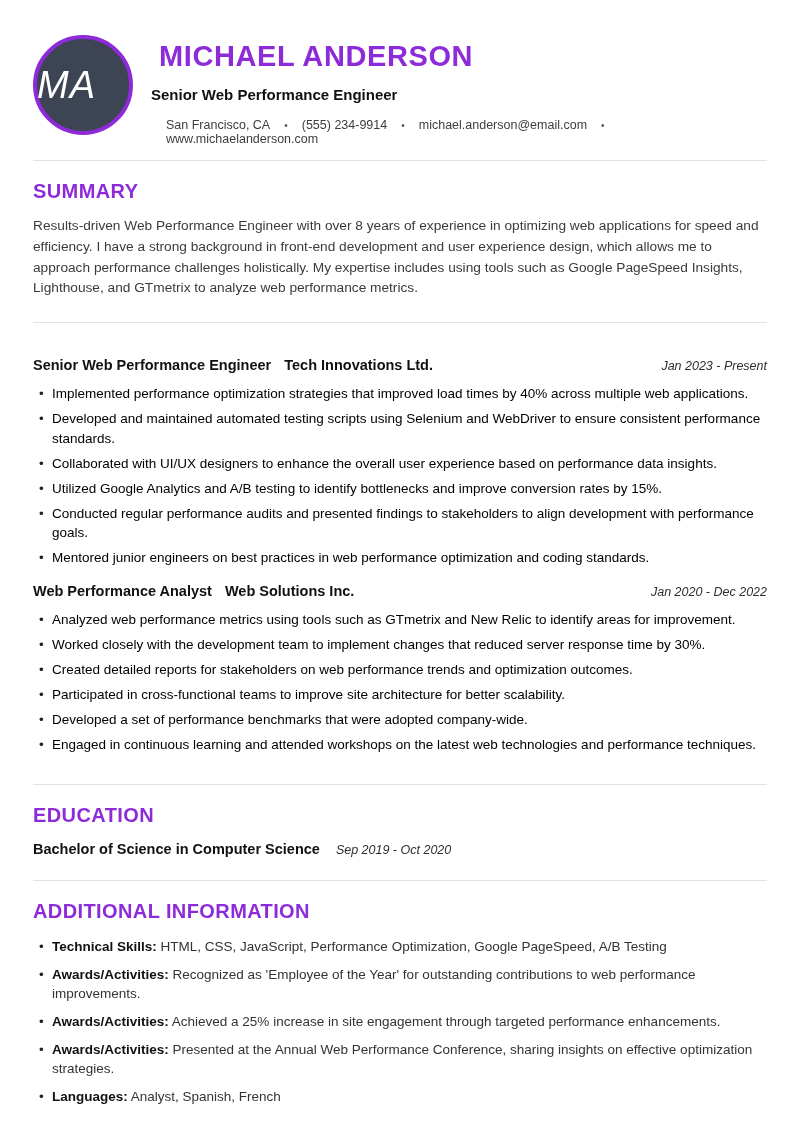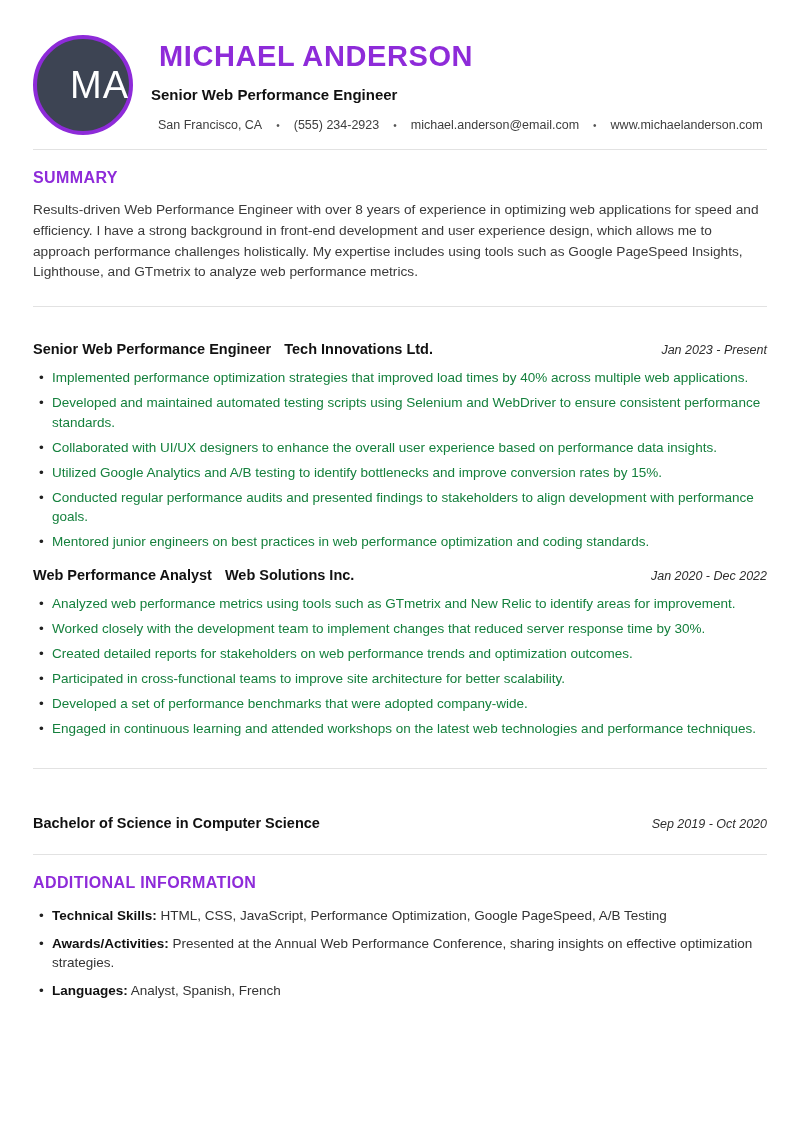--- a/index.html
+++ b/index.html
@@ -17,56 +17,57 @@
     background: #ffffff;
     padding: 35px 33px 50px;
   }
 
   
   .header { display: flex; align-items: flex-start; gap: 18px; padding-bottom: 14px; }
   .avatar {
     width: 100px; height: 100px; border-radius: 50%;
     background: var(--avatar_bg, #3d4453);
     border: 4px solid var(--accent, #8e2bd9);
-    display: flex; align-items: center; justify-content: flex-end;
+    display: flex; align-items: center; justify-content: flex-start;
     flex-shrink: 0;
+    font-style: italic;
   }
   .avatar-initials { color: #ffffff; font-size: 38px; font-weight: 400; letter-spacing: 1px; }
   .header-text { padding-top: 5px; min-width: 0; }
   .name {
     color: var(--accent, #8e2bd9);
     font-size: 29px; font-weight: 800; letter-spacing: 0.6px;
     margin-bottom: 13px; white-space: nowrap; margin-left: 8px;
   }
   .candidate-title { font-size: 15px; font-weight: 600; color: #111111; margin-bottom: 15px; }
-  .contact-row { display: flex; align-items: center; flex-wrap: wrap; font-size: 12.5px; color: #3d3d3d; margin-left: 7px; }
+  .contact-row { display: flex; align-items: center; flex-wrap: wrap; font-size: 12.5px; color: #3d3d3d; margin-left: 15px; }
   .contact-sep { margin: 0 14px; font-size: 10px; color: #555555; }
 
   
   .divider { border: none; border-top: 1px solid #e2e2e2; height: 0; }
   .section { padding: 19px 0 23px; }
   .section-heading {
     color: var(--accent, #8e2bd9);
-    font-size: 16px; font-weight: 700; letter-spacing: 0.4px;
+    font-size: 20px; font-weight: 700; letter-spacing: 0.4px;
     margin-bottom: 13px;
   }
   .summary-text { font-size: 13.7px; line-height: 1.52; color: #3a3a3a; }
 
   
   .job-header { display: flex; justify-content: space-between; align-items: baseline; margin: 15px 0 11px; }
   .job-titles { display: flex; gap: 13px; align-items: baseline; flex-wrap: wrap; }
   .job-title-text, .job-company { font-size: 14.5px; font-weight: 700; color: #111111; }
   .job-dates { font-size: 12.5px; font-style: italic; color: #2e2e2e; white-space: nowrap; margin-left: 16px; }
 
   ul.bullets { list-style: none; padding-left: 19px; }
-  ul.bullets li { position: relative; font-size: 13.5px; line-height: 1.42; margin-bottom: 6px; color: #15803d; }
+  ul.bullets li { position: relative; font-size: 13.5px; line-height: 1.42; margin-bottom: 6px; color: #000000; }
   ul.bullets li::before { content: "\2022"; position: absolute; left: -13px; color: #222222; }
 
   
-  .edu-row { display: flex; justify-content: space-between; align-items: baseline; margin-top: 27px; }
+  .edu-row { display: flex; align-items: baseline; margin-top: 14px; }
   .edu-degree { font-size: 14.5px; font-weight: 700; color: #111111; }
   .edu-dates { font-size: 12.5px; font-style: italic; color: #2e2e2e; white-space: nowrap; margin-left: 16px; }
 
   
   ul.info-list { list-style: none; padding-left: 19px; margin-top: 14px; }
   ul.info-list li { position: relative; font-size: 13.5px; line-height: 1.42; margin-bottom: 9px; color: #333333; }
   ul.info-list li::before { content: "\2022"; position: absolute; left: -13px; color: #222222; }
   .info-label { font-weight: 700; color: #111111; }
 </style>
 </head>
@@ -77,21 +78,21 @@
   <header class="header">
     <div class="avatar">
       <span class="avatar-initials">MA</span>
     </div>
     <div class="header-text">
       <h1 class="name">MICHAEL ANDERSON</h1>
       <div class="candidate-title">Senior Web Performance Engineer</div>
       <div class="contact-row">
         <span>San Francisco, CA</span>
         <span class="contact-sep">•</span>
-        <span>(555) 234-2923</span>
+        <span>(555) 234-9914</span>
         <span class="contact-sep">•</span>
         <span>michael.anderson@email.com</span>
         <span class="contact-sep">•</span>
         <span>www.michaelanderson.com</span>
       </div>
     </div>
   </header>
 
   <hr class="divider">
 
@@ -137,37 +138,46 @@
         <li>Participated in cross-functional teams to improve site architecture for better scalability.</li>
         <li>Developed a set of performance benchmarks that were adopted company-wide.</li>
         <li>Engaged in continuous learning and attended workshops on the latest web technologies and performance techniques.</li>
       </ul>
     </div>
   </section>
 
   <hr class="divider">
 
   <section class="section">
+    <h2 class="section-heading">EDUCATION</h2>
     <div class="edu-row">
       <span class="edu-degree">Bachelor of Science in Computer Science</span>
       <span class="edu-dates">Sep 2019 - Oct 2020</span>
     </div>
   </section>
 
   <hr class="divider">
 
   <section class="section">
     <h2 class="section-heading">ADDITIONAL INFORMATION</h2>
     <ul class="info-list">
       <li>
         <strong class="info-label">Technical Skills:</strong>
         <span class="info-text">HTML, CSS, JavaScript, Performance Optimization, Google PageSpeed, A/B Testing</span>
       </li>
       <li>
         <strong class="info-label">Awards/Activities:</strong>
+        <span class="info-text">Recognized as 'Employee of the Year' for outstanding contributions to web performance improvements.</span>
+      </li>
+      <li>
+        <strong class="info-label">Awards/Activities:</strong>
+        <span class="info-text">Achieved a 25% increase in site engagement through targeted performance enhancements.</span>
+      </li>
+      <li>
+        <strong class="info-label">Awards/Activities:</strong>
         <span class="info-text">Presented at the Annual Web Performance Conference, sharing insights on effective optimization strategies.</span>
       </li>
       <li>
         <strong class="info-label">Languages:</strong>
         <span class="info-text">Analyst, Spanish, French</span>
       </li>
     </ul>
   </section>
 
 </div>

